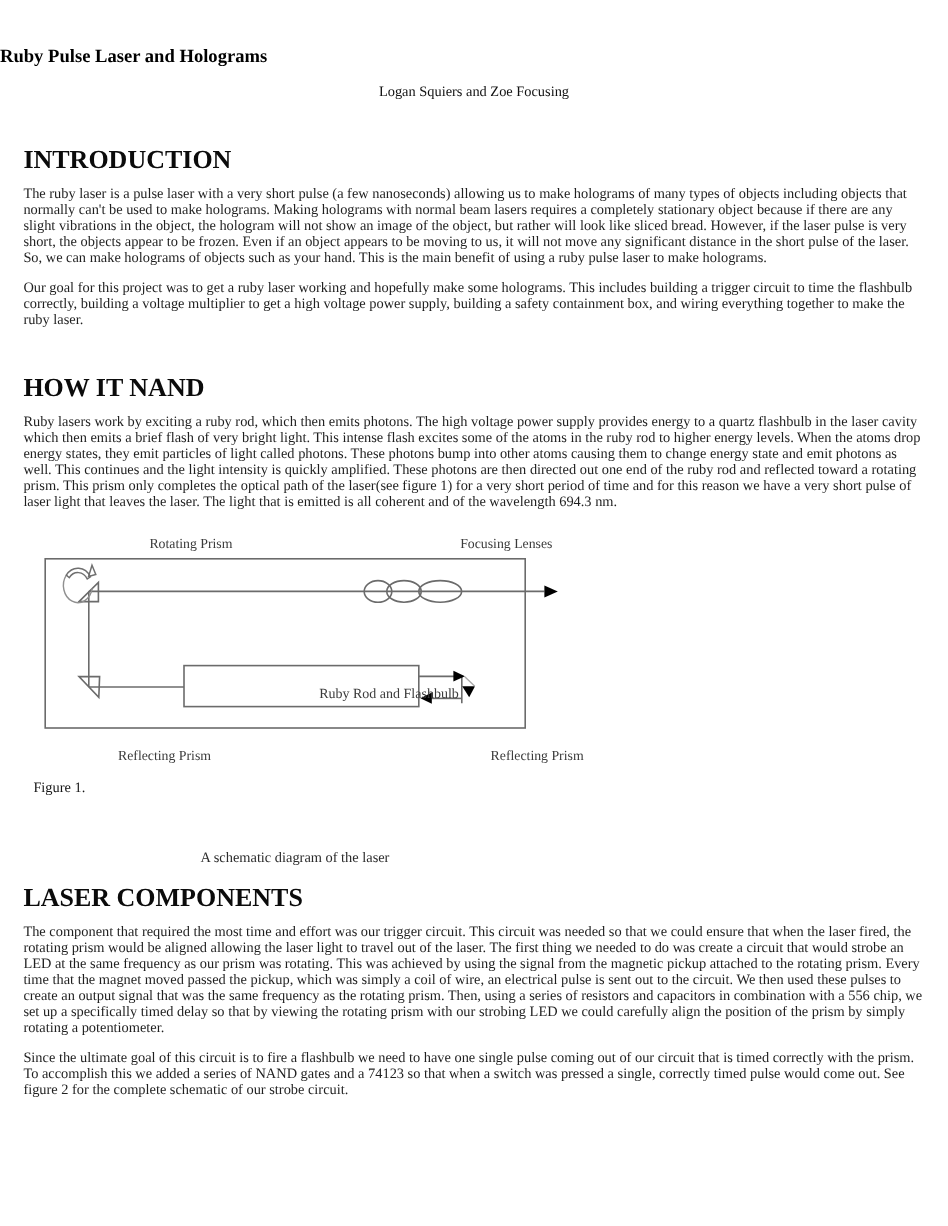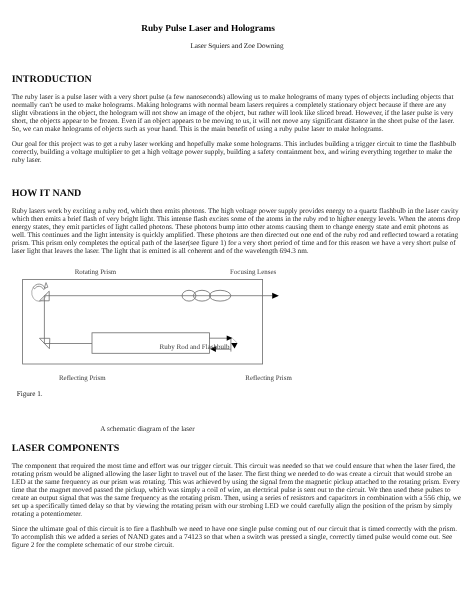--- a/index.html
+++ b/index.html
@@ -7,29 +7,29 @@
   body {
     width:474px; height:613px; overflow:hidden;
     font-family:"Liberation Serif", serif;
     color:#000000;
     -webkit-font-smoothing: antialiased;
     text-rendering: geometricPrecision;
   }
   .page { position:relative; width:474px; height:613px; overflow:hidden; }
 
   .title {
-    position:absolute; left:0; top:25.2px; width:416px; text-align:center;
+    position:absolute; left:0; top:25.2px; width:416px; text-align:left;
     font-size:9.3px; font-weight:bold; line-height:8px; color:#000;
   }
   .authors {
     position:absolute; left:0; top:41.9px; width:474px; text-align:center;
     font-size:7.2px; line-height:8px; color:#111;
   }
   .sec-head {
-    position:absolute; left:11.7px; font-size:10px; font-weight:bold;
+    position:absolute; left:11.7px; font-size:13px; font-weight:bold;
     line-height:8px; white-space:nowrap; color:#0b0b0b;
   }
   .para {
     position:absolute; left:11.7px; width:451px; text-align:left;
     font-size:7.2px; line-height:8px; margin:0; color:#1f1f1f;font-family:Liberation Serif, serif;
   }
 
   
   .figure-wrap { position:absolute; left:0; top:0; width:474px; height:613px;
                  pointer-events:none; }
@@ -40,21 +40,21 @@
   .fig-caption { position:absolute; left:100.3px; top:404.4px;
                  font-size:7.2px; line-height:8px; white-space:nowrap; color:#2b2b2b;margin-top:21px; }
   svg.figsvg { position:absolute; left:0; top:0; }
 </style>
 </head>
 <body>
 
 <div class="page">
 
   <div class="title">Ruby Pulse Laser and Holograms</div>
-  <div class="authors">Laser Squiers and Zoe Downing</div>
+  <div class="authors">Logan Squiers and Zoe Focusing</div>
 
   <div class="sec-head" style="top:76.3px">INTRODUCTION</div>
   <p class="para" style="top:93.3px">The ruby laser is a pulse laser with a very short pulse (a few nanoseconds) allowing us to make holograms of many types of objects including objects that normally can't be used to make holograms. Making holograms with normal beam lasers requires a completely stationary object because if there are any slight vibrations in the object, the hologram will not show an image of the object, but rather will look like sliced bread. However, if the laser pulse is very short, the objects appear to be frozen. Even if an object appears to be moving to us, it will not move any significant distance in the short pulse of the laser. So, we can make holograms of objects such as your hand. This is the main benefit of using a ruby pulse laser to make holograms.</p>
   <p class="para" style="top:140.2px">Our goal for this project was to get a ruby laser working and hopefully make some holograms. This includes building a trigger circuit to time the flashbulb correctly, building a voltage multiplier to get a high voltage power supply, building a safety containment box, and wiring everything together to make the ruby laser.</p>
 
   <div class="sec-head" style="top:190.1px">HOW IT NAND</div>
   <p class="para" style="top:207.0px">Ruby lasers work by exciting a ruby rod, which then emits photons. The high voltage power supply provides energy to a quartz flashbulb in the laser cavity which then emits a brief flash of very bright light. This intense flash excites some of the atoms in the ruby rod to higher energy levels. When the atoms drop energy states, they emit particles of light called photons. These photons bump into other atoms causing them to change energy state and emit photons as well. This continues and the light intensity is quickly amplified. These photons are then directed out one end of the ruby rod and reflected toward a rotating prism. This prism only completes the optical path of the laser(see figure 1) for a very short period of time and for this reason we have a very short pulse of laser light that leaves the laser. The light that is emitted is all coherent and of the wavelength 694.3 nm.</p>
 
   <div class="figure-wrap">
     <svg class="figsvg" width="474" height="613" viewBox="0 0 474 613">

